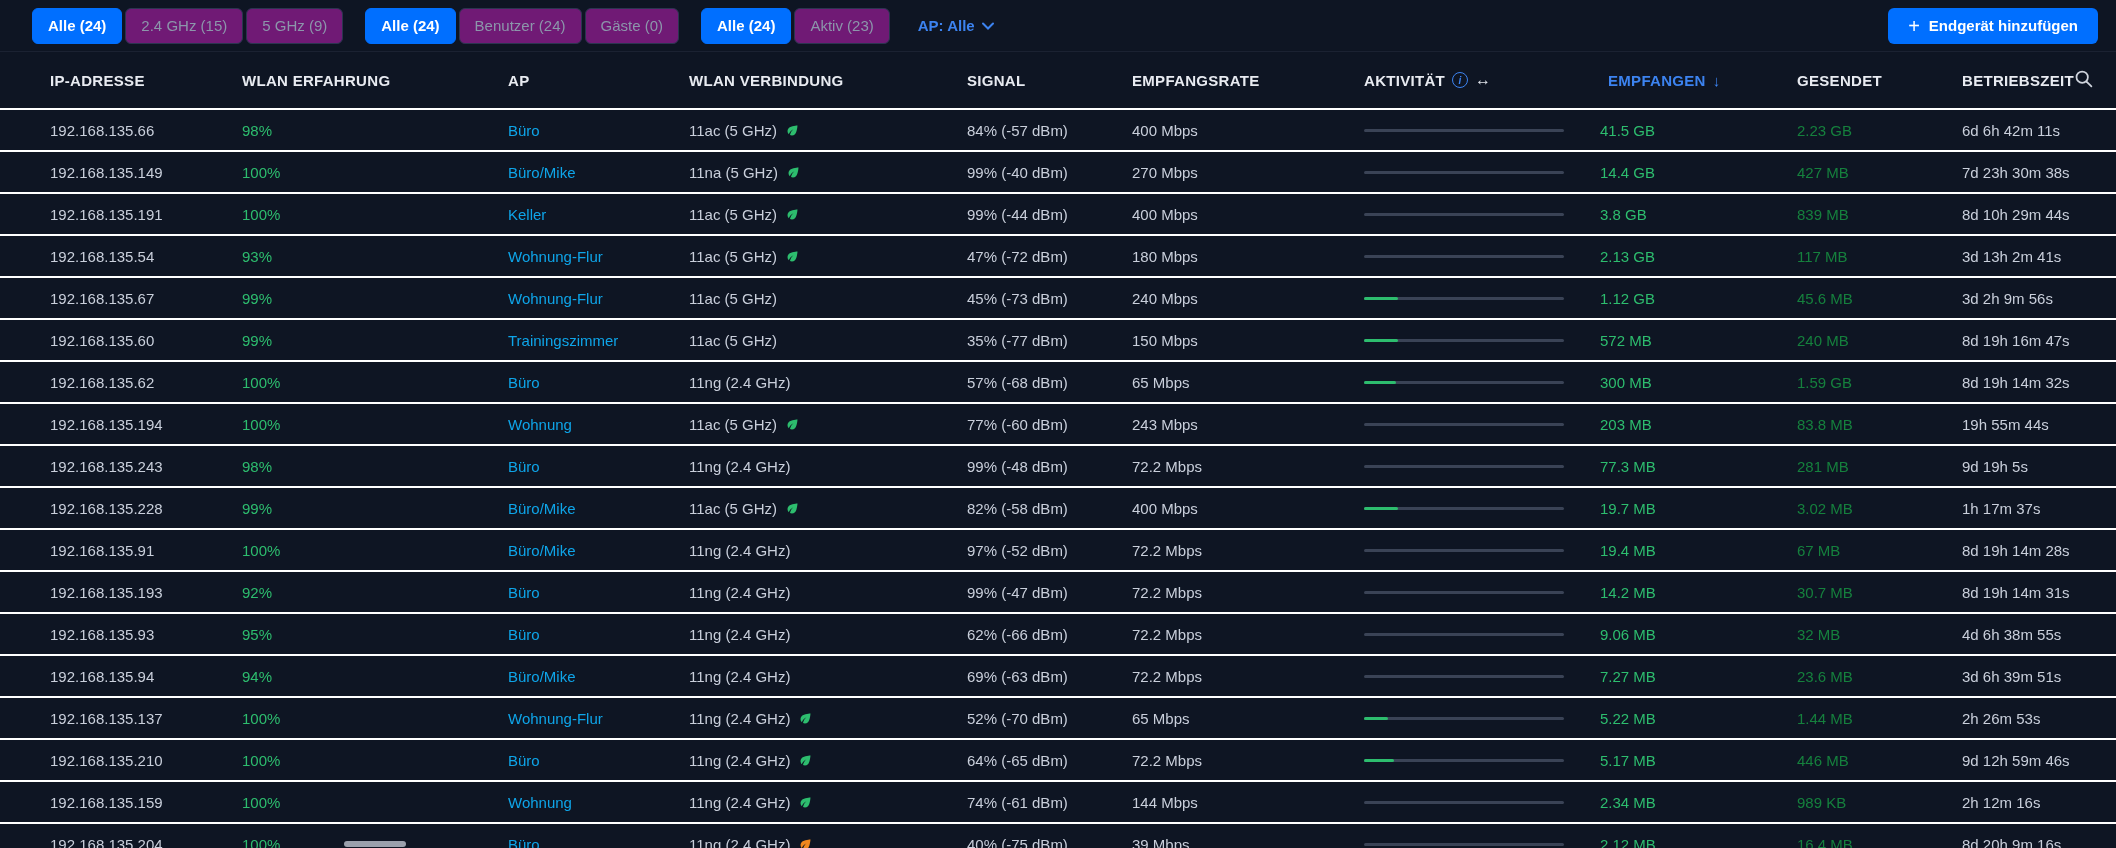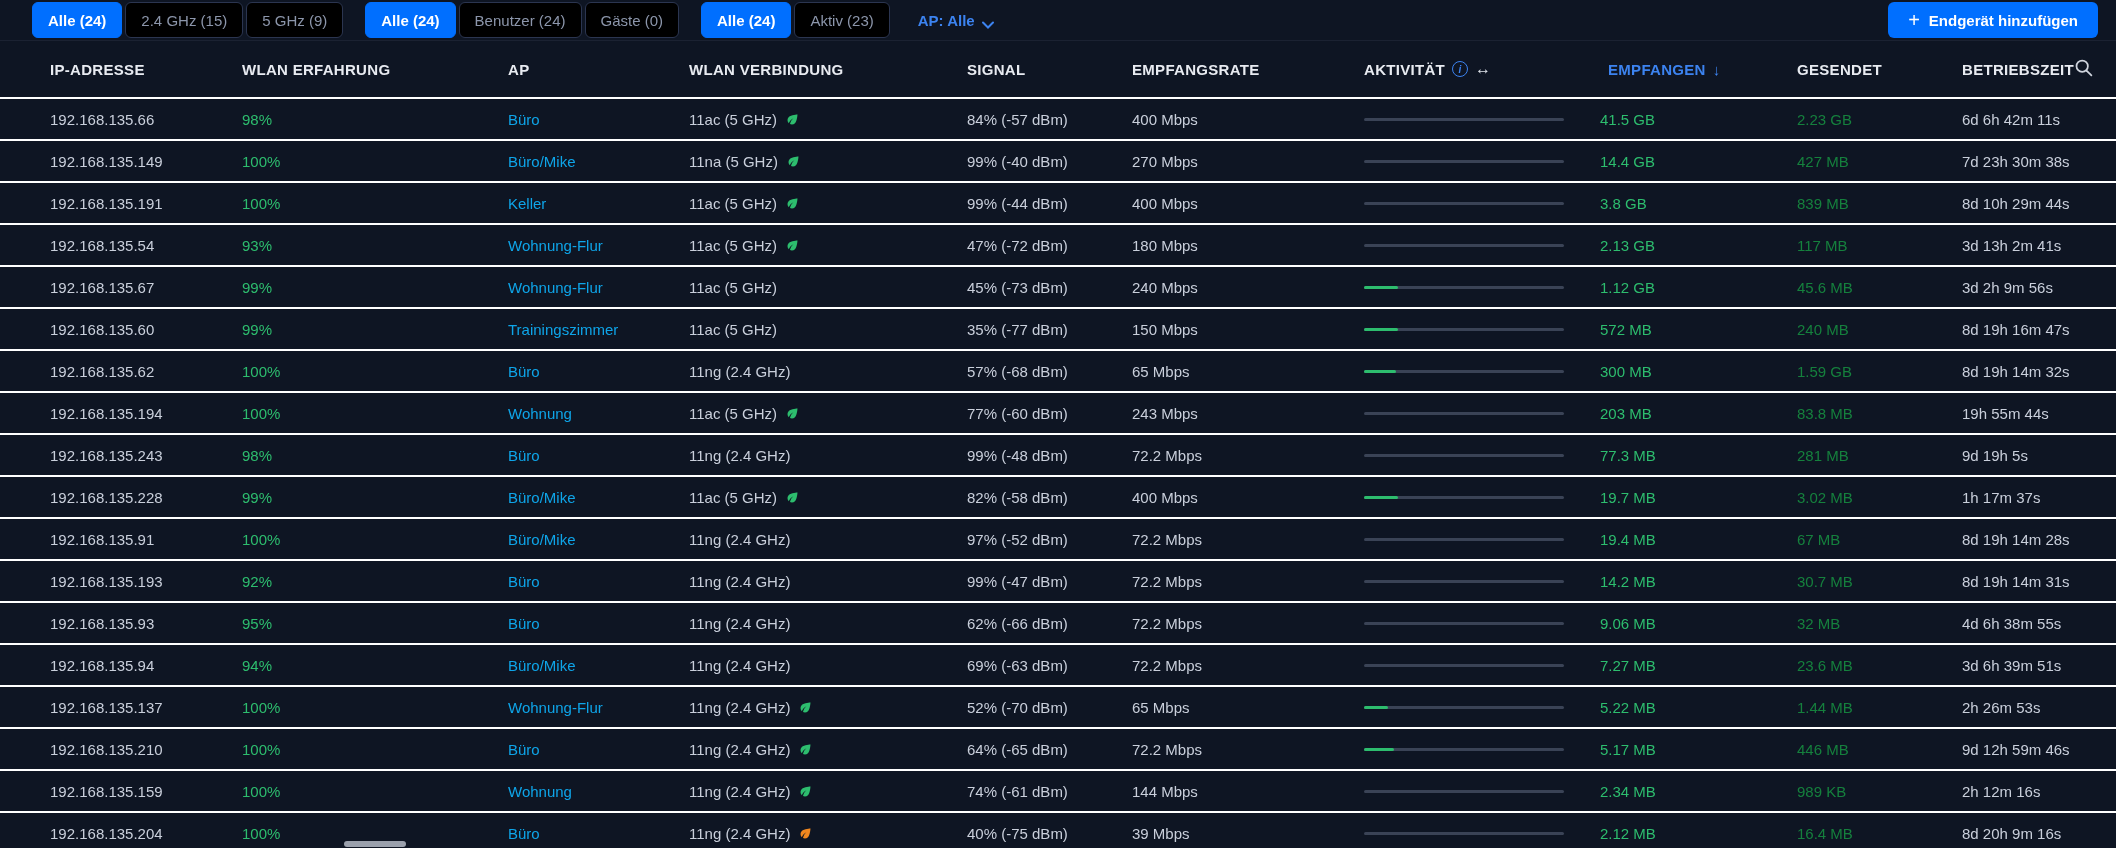--- a/index.html
+++ b/index.html
@@ -5,35 +5,35 @@
   * { box-sizing: border-box; }
   html,body { margin:0; padding:0; }
   body {
     width:2116px; height:848px; overflow:hidden;
     background:#0e1523; color:#c9cfdb;
     font-family:"Liberation Sans","DejaVu Sans",sans-serif;
     position:relative;
   }
   
   .toolbar {
-    height:41px; display:flex; align-items:center; justify-content:space-between;
+    height:52px; display:flex; align-items:center; justify-content:space-between;
     padding:0 18px 0 32px; border-bottom:1px solid #1b2232;
   }
   .filters { display:flex; align-items:center; gap:22px; }
   .btn-group { display:flex; gap:3px; }
   .fbtn {
     height:36px; padding:0 15px; border-radius:6px; cursor:pointer;
-    background:#000000; border:1px solid #2b3550; color:#8c96ab;
+    background:#701a75; border:1px solid #2b3550; color:#8c96ab;
     font-size:15px; font-family:inherit; white-space:nowrap;
   }
   .fbtn.active { background:#006fff; border-color:#006fff; color:#ffffff; font-weight:700; }
   .ap-filter {
     background:none; border:none; cursor:pointer; font-family:inherit;
     color:#3c83f0; font-size:15px; font-weight:700;
-    display:flex; align-items:flex-end; gap:7px;
+    display:flex; align-items:center; gap:7px;
   }
   .toolbar-right { display:flex; gap:14px; }
   .btn-primary {
     height:36px; padding:0 20px; border:none; border-radius:6px; cursor:pointer;
     background:#006fff; color:#fff; font-size:15px; font-weight:700; font-family:inherit;
     display:flex; align-items:center; gap:9px; white-space:nowrap;
   }
   .plus-glyph { font-size:20px; font-weight:400; line-height:1; }
   
   .grid-row {

